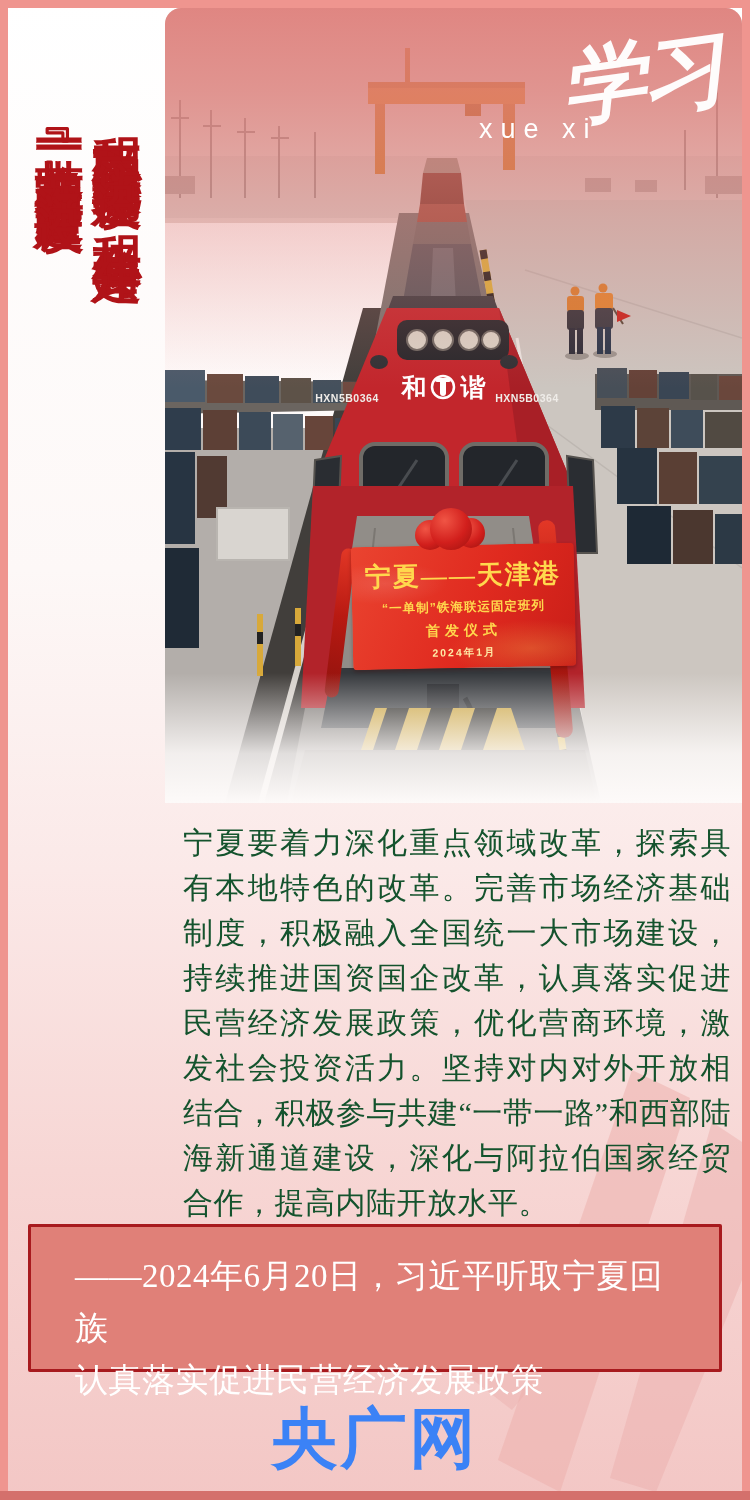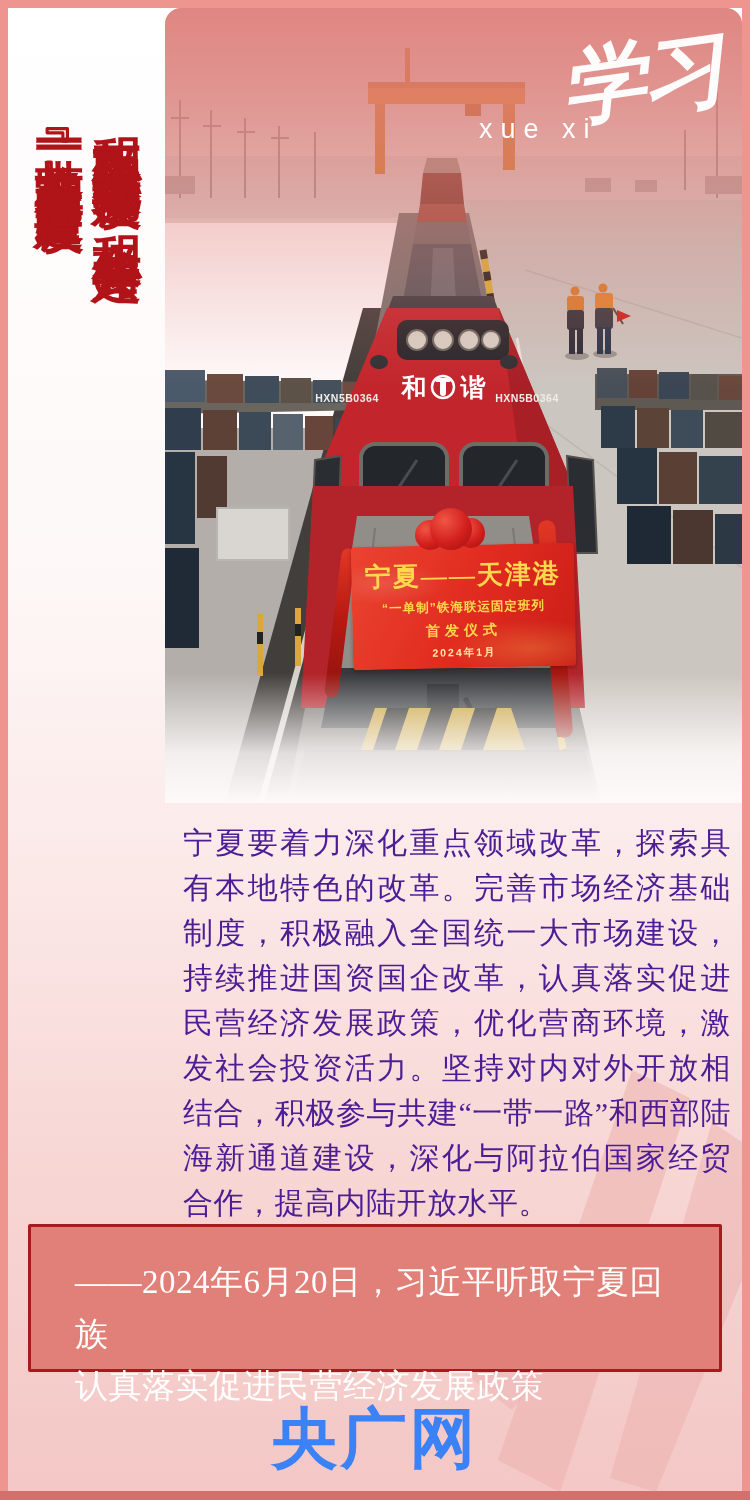--- a/index.html
+++ b/index.html
@@ -50,27 +50,27 @@
   .ribbon-left{left:168px;top:540px;width:14px;height:150px;transform:rotate(7deg);}
   .ribbon-right{left:382px;top:512px;width:17px;height:218px;transform:rotate(-5deg);}
   
   .v-heading{position:absolute;left:22px;top:100px;height:1090px;width:124px;z-index:10;
     writing-mode:vertical-rl;color:#b01318;font-weight:800;font-size:49px;line-height:1.18;letter-spacing:3.5px;
     font-family:"Liberation Serif","DejaVu Serif",serif;}
   .v-heading .col{display:block;}
   .v-heading .col2{position:relative;top:13px;}
   
   .paragraph{position:absolute;left:183px;top:820px;width:548px;z-index:10;
-    font-size:30px;line-height:45px;letter-spacing:.5px;color:#4c1d95;text-align:justify;
+    font-size:30px;line-height:45px;letter-spacing:.5px;color:#14532d;text-align:justify;
     font-family:"Liberation Serif","DejaVu Serif",serif;}
   
   .quote-box{position:absolute;left:28px;top:1224px;width:694px;height:148px;z-index:10;box-sizing:border-box;
     background:#e08078;border:3px solid #a81a1e;border-radius:2px;
     color:#ffffff;font-family:"Liberation Serif","DejaVu Serif",serif;
-    padding:29px 24px 0 44px;font-size:33px;line-height:52px;letter-spacing:.5px;}
+    padding:23px 24px 0 44px;font-size:33px;line-height:52px;letter-spacing:.5px;}
   .quote-box span{display:block;}
   
   .footer-logo{position:absolute;left:0;right:0;top:1394px;z-index:10;text-align:center;
     font-size:66px;font-weight:900;color:#3b82f6;letter-spacing:3px;
     font-family:"Liberation Sans","DejaVu Sans",sans-serif;}
   
   .loco-hexie{font-family:"Liberation Serif","DejaVu Serif",serif;font-weight:bold;font-size:25px;fill:#ffffff;}
   .loco-unit{font-family:"Liberation Sans","DejaVu Sans",sans-serif;font-weight:bold;font-size:10.5px;fill:#efece8;letter-spacing:.5px;}
 </style>
 </head>

